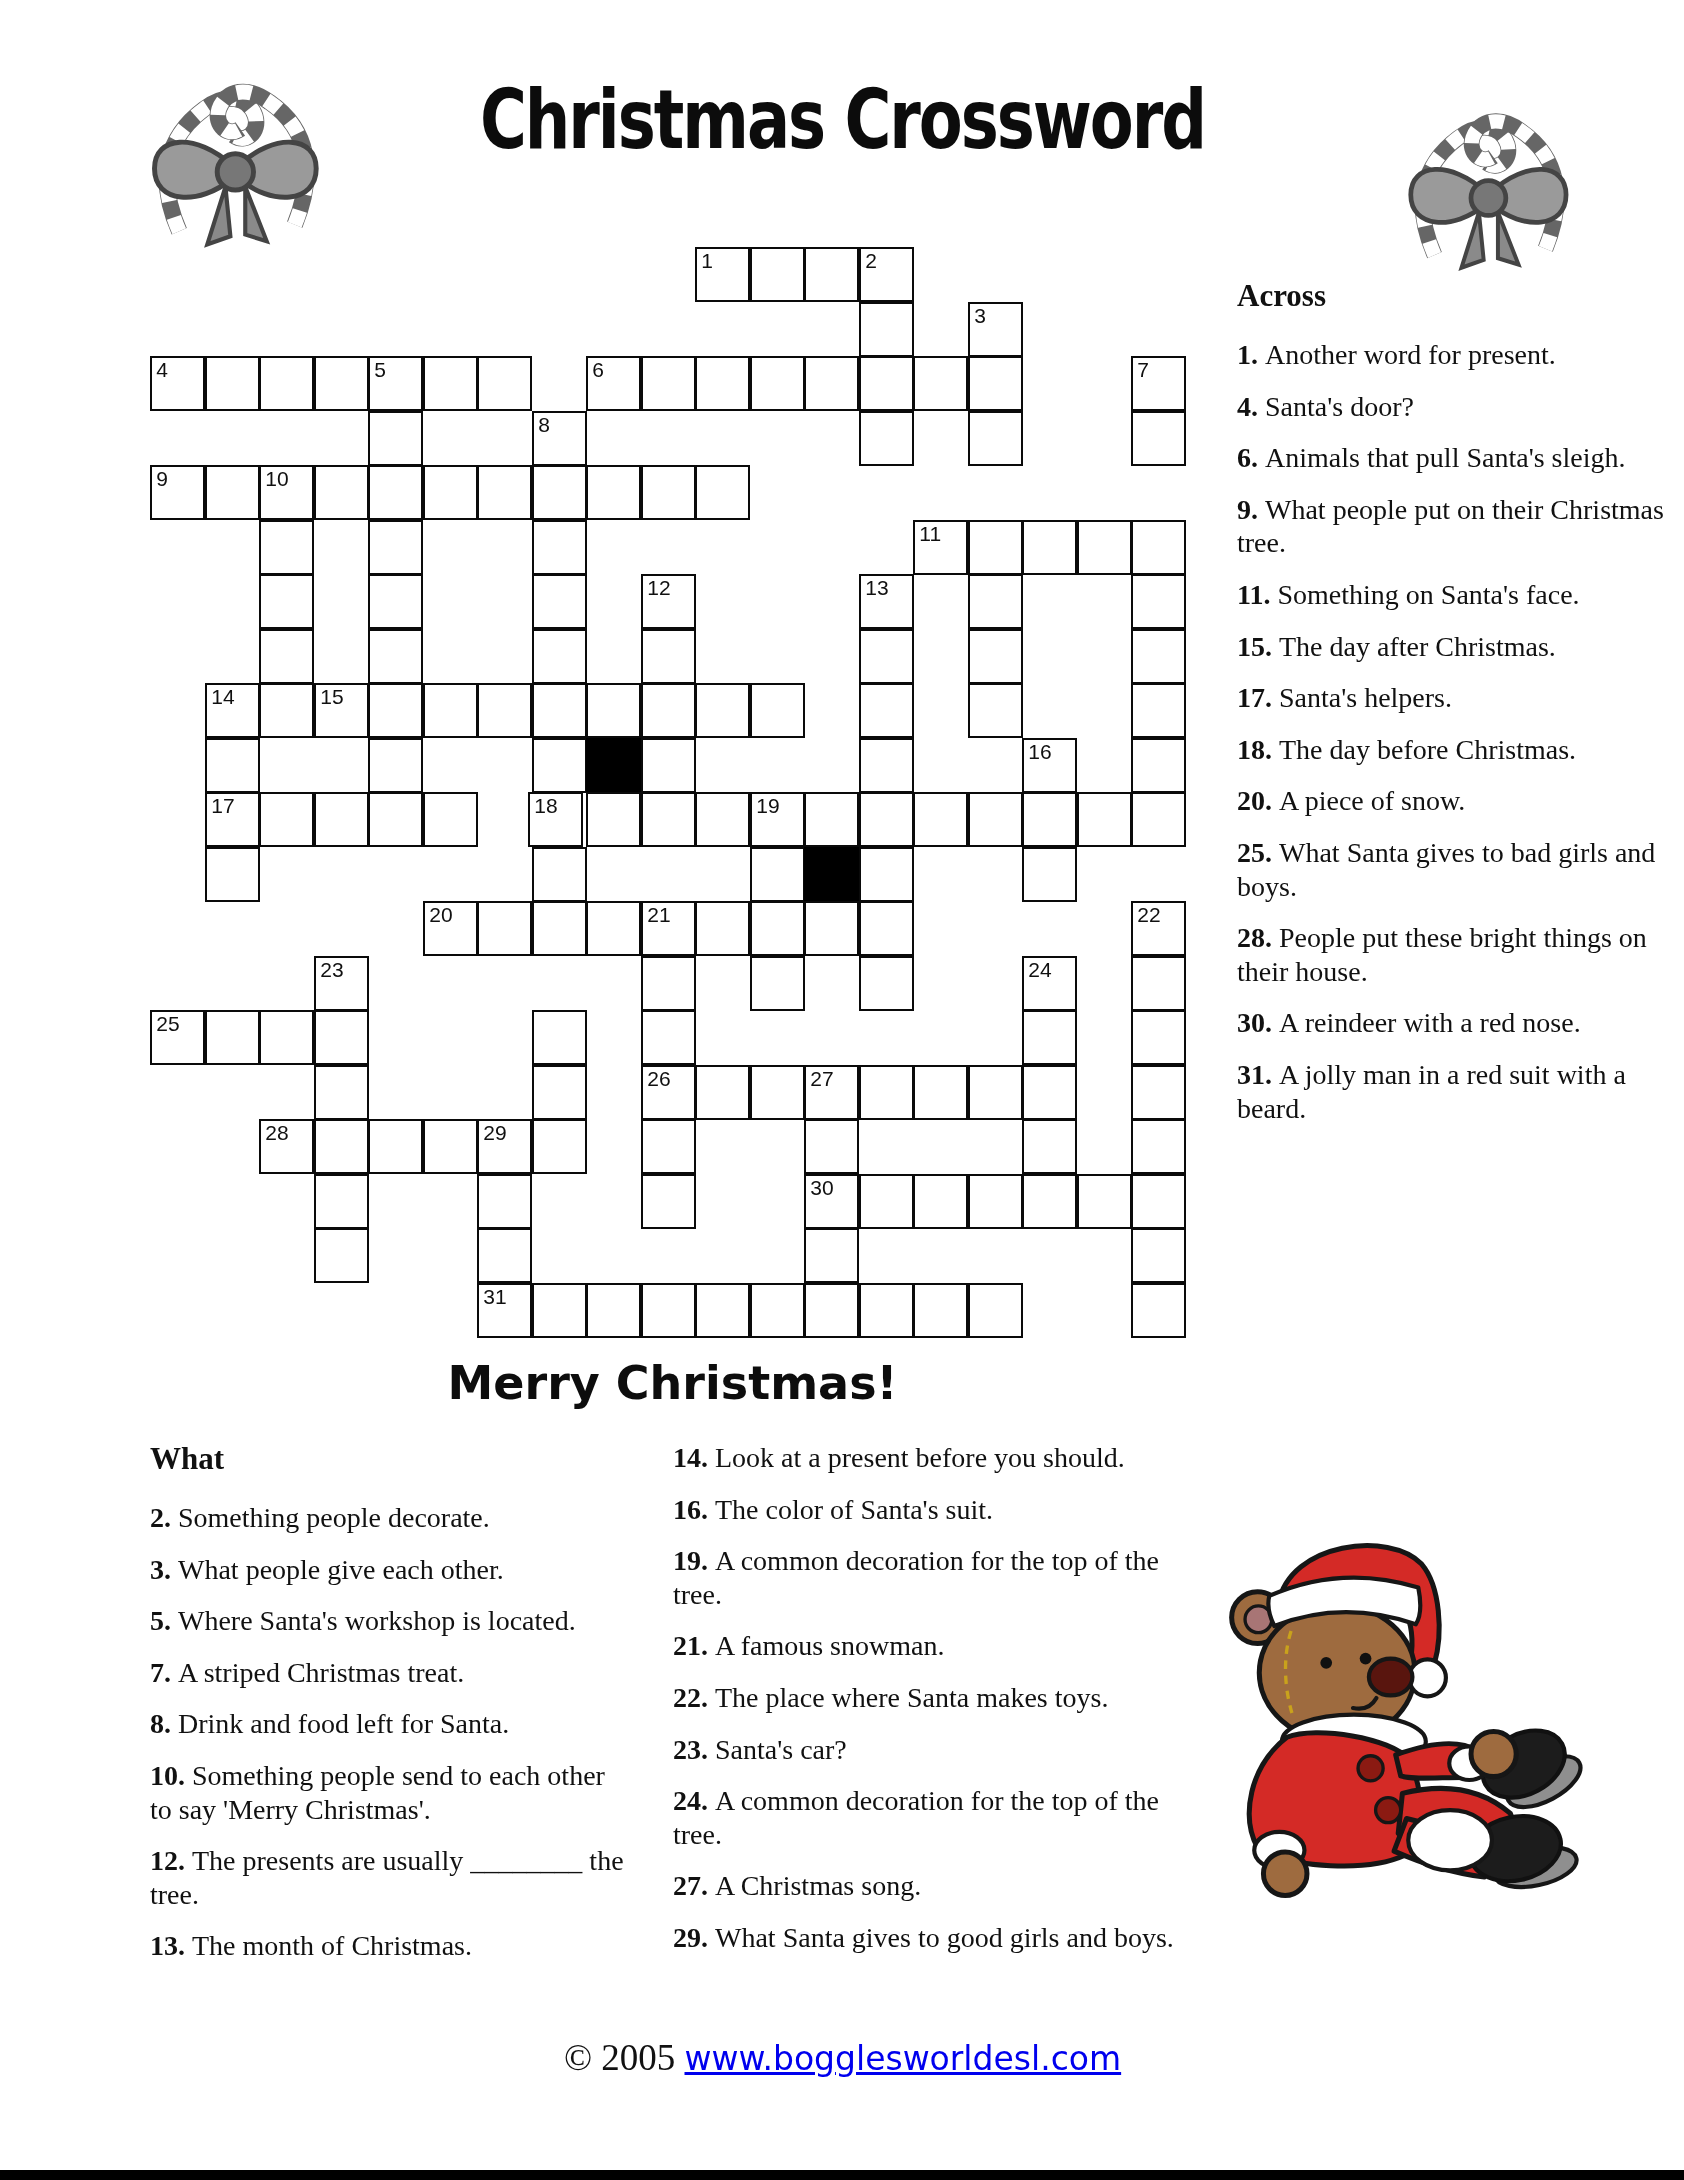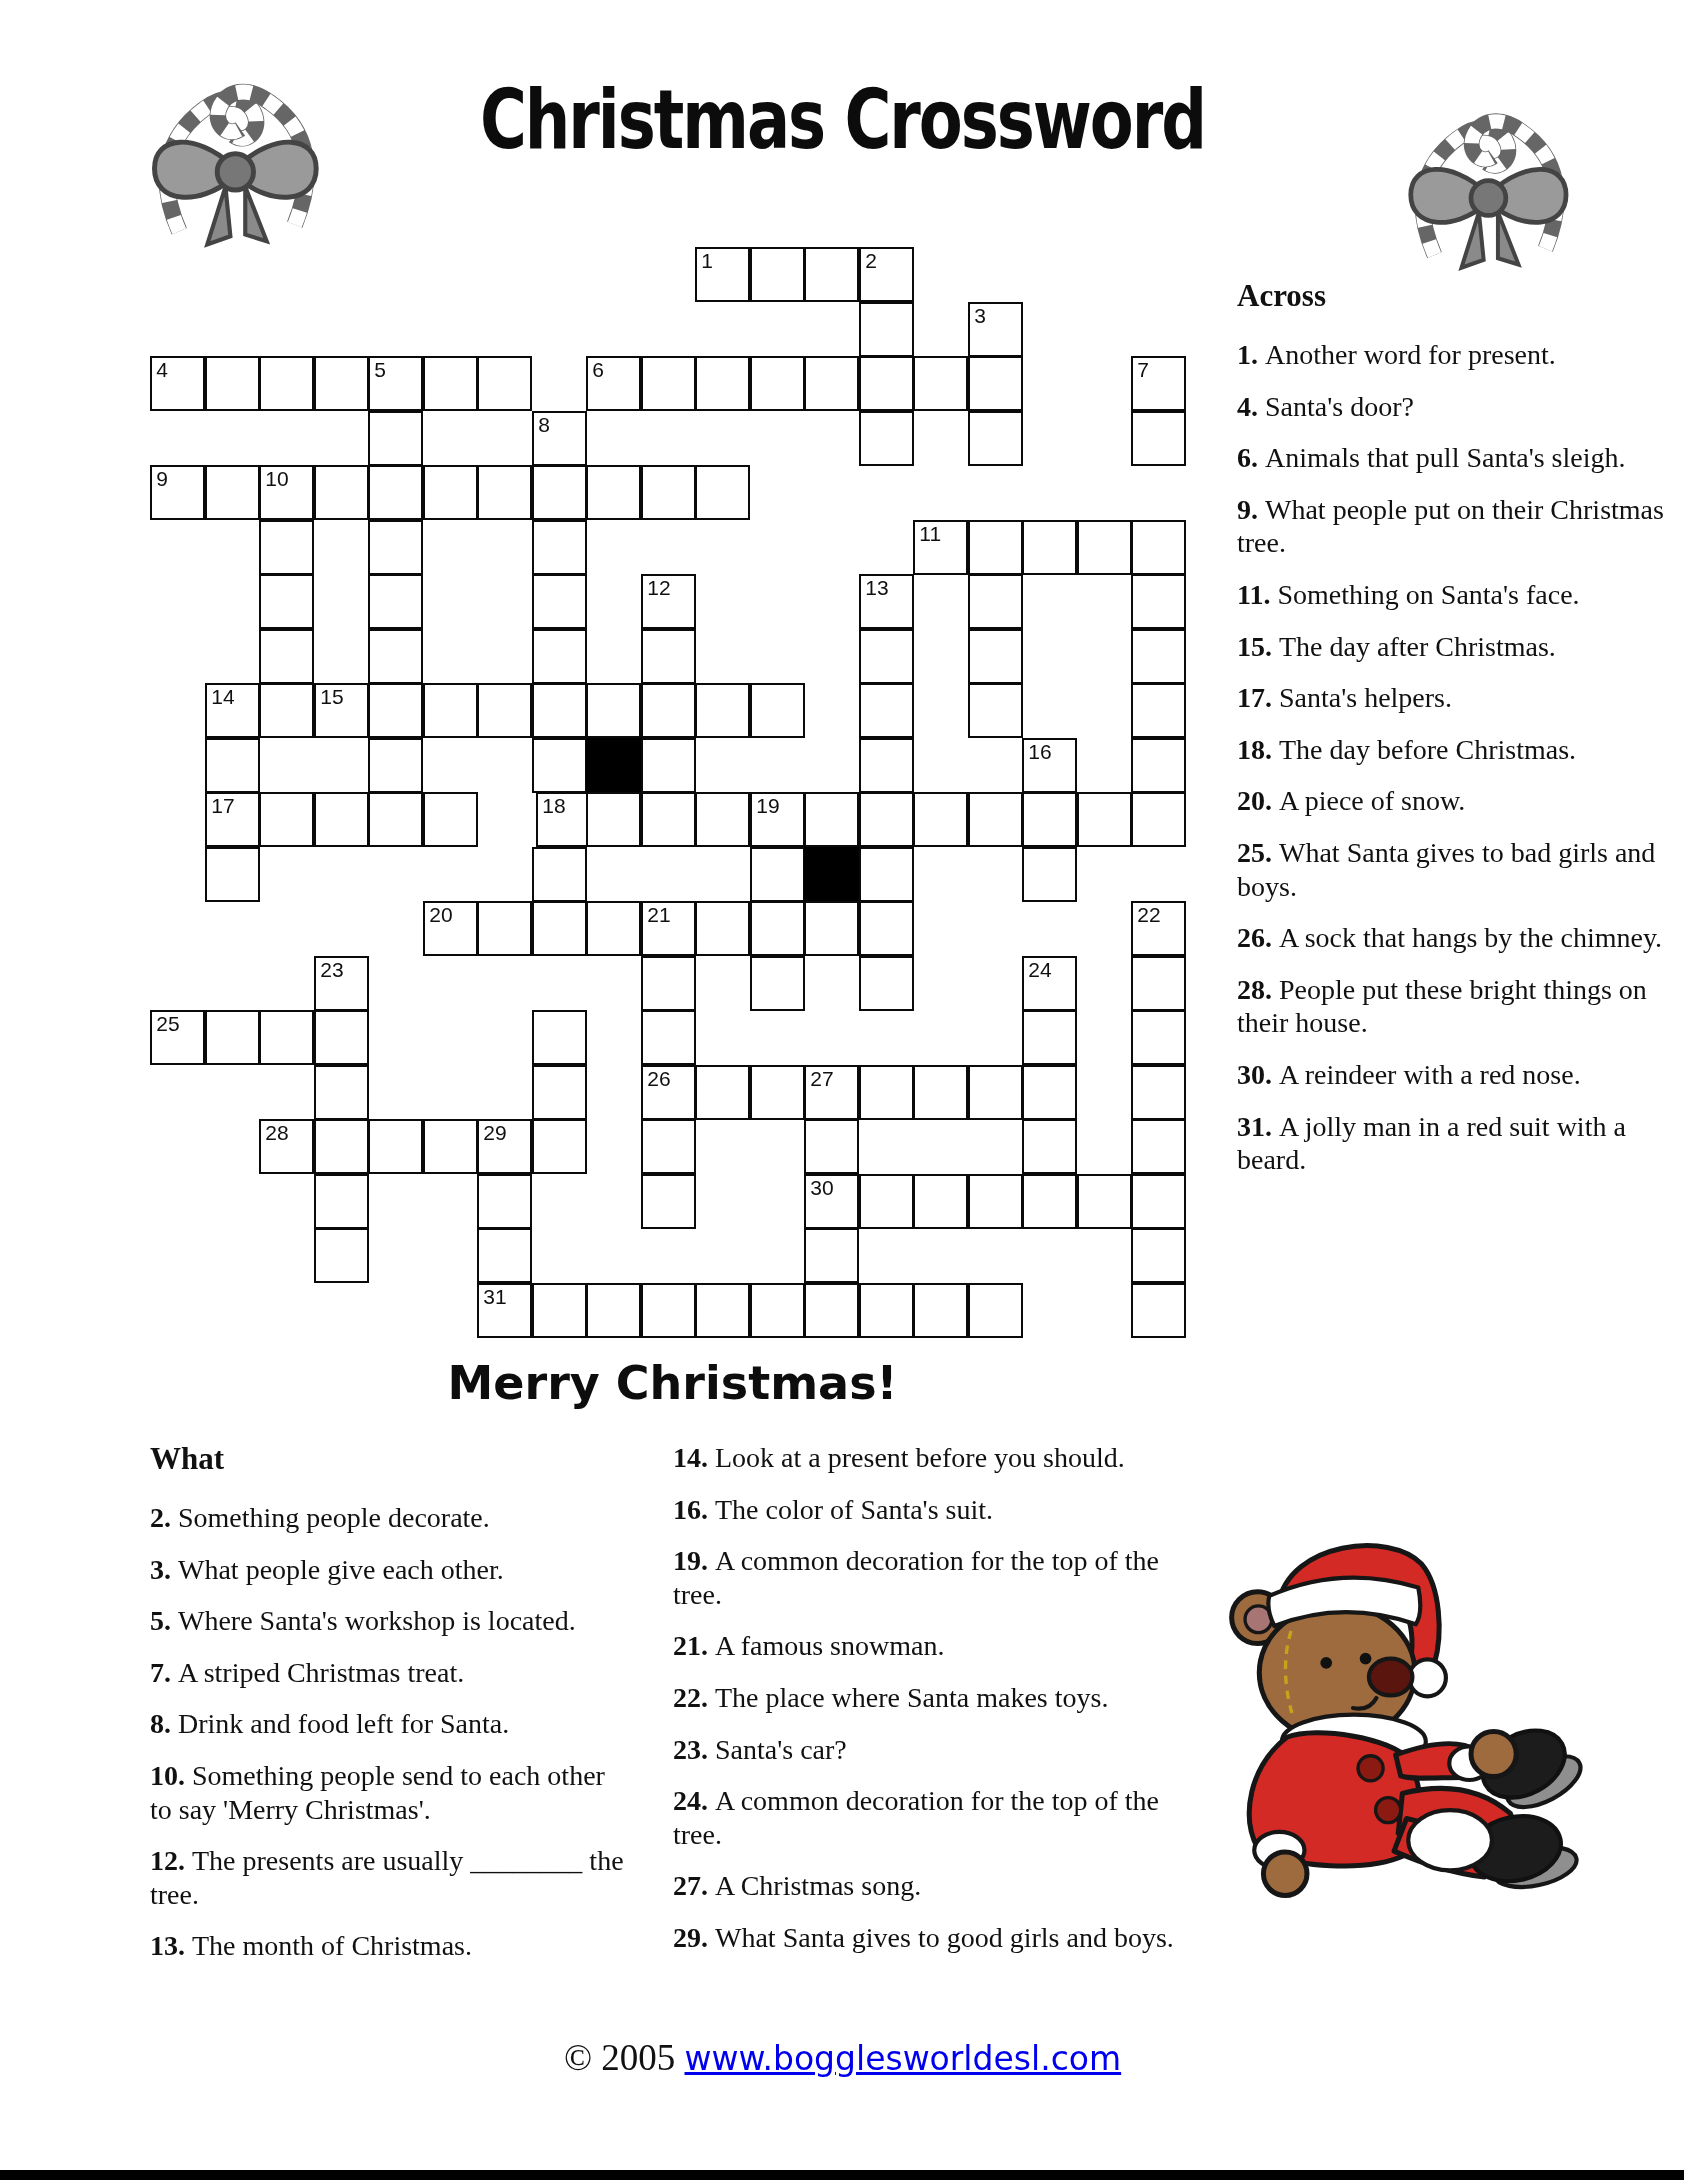--- a/index.html
+++ b/index.html
@@ -184,21 +184,21 @@
         <span class="cellnum">16</span>
       </div>
       <div class="cell" style="left: 981px; top: 491px;"></div>
       <div class="cell" style="left: 55px; top: 545px;">
         <span class="cellnum">17</span>
       </div>
       <div class="cell" style="left: 109px; top: 545px;"></div>
       <div class="cell" style="left: 164px; top: 545px;"></div>
       <div class="cell" style="left: 218px; top: 545px;"></div>
       <div class="cell" style="left: 273px; top: 545px;"></div>
-      <div class="cell" style="left: 386px; top: 545px;">
+      <div class="cell" style="left: 378px; top: 545px;">
         <span class="cellnum">18</span>
       </div>
       <div class="cell" style="left: 436px; top: 545px;"></div>
       <div class="cell" style="left: 491px; top: 545px;"></div>
       <div class="cell" style="left: 545px; top: 545px;"></div>
       <div class="cell" style="left: 600px; top: 545px;">
         <span class="cellnum">19</span>
       </div>
       <div class="cell" style="left: 654px; top: 545px;"></div>
       <div class="cell" style="left: 709px; top: 545px;"></div>
@@ -317,21 +317,20 @@
         <p class="clue"><b>1. </b>Another word for present.</p>
         <p class="clue"><b>4. </b>Santa's door?</p>
         <p class="clue"><b>6. </b>Animals that pull Santa's sleigh.</p>
         <p class="clue"><b>9. </b>What people put on their Christmas tree.</p>
         <p class="clue"><b>11. </b>Something on Santa's face.</p>
         <p class="clue"><b>15. </b>The day after Christmas.</p>
         <p class="clue"><b>17. </b>Santa's helpers.</p>
         <p class="clue"><b>18. </b>The day before Christmas.</p>
         <p class="clue"><b>20. </b>A piece of snow.</p>
         <p class="clue"><b>25. </b>What Santa gives to bad girls and boys.</p>
-        <p class="clue"><b>26. </b>A sock that hangs by the chimney.</p>
         <p class="clue"><b>28. </b>People put these bright things on their house.</p>
         <p class="clue"><b>30. </b>A reindeer with a red nose.</p>
         <p class="clue"><b>31. </b>A jolly man in a red suit with a beard.</p>
       </div>
   </div>
 
   <div id="down-col1" class="clue-col">
     <p class="clue-header">What</p>
     <div>
         <p class="clue"><b>2. </b>Something people decorate.</p>

